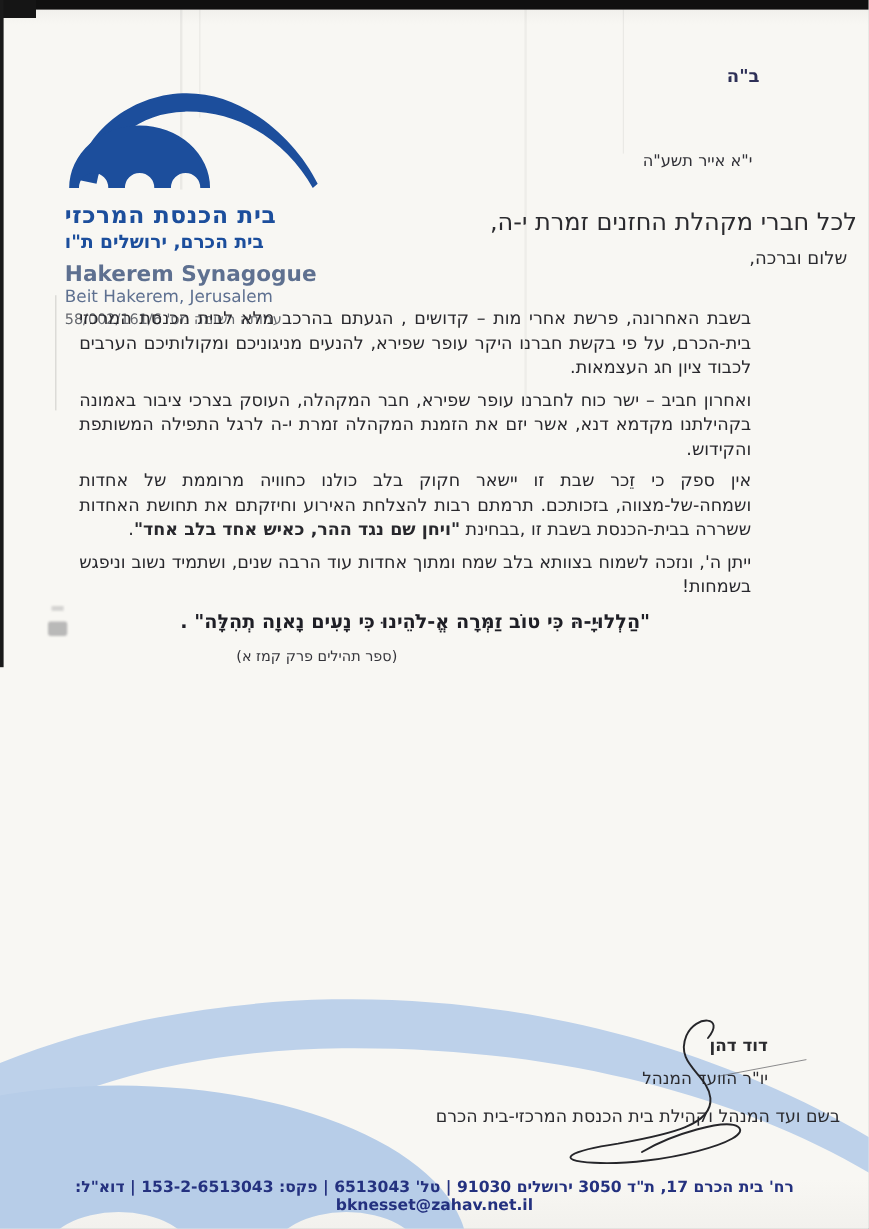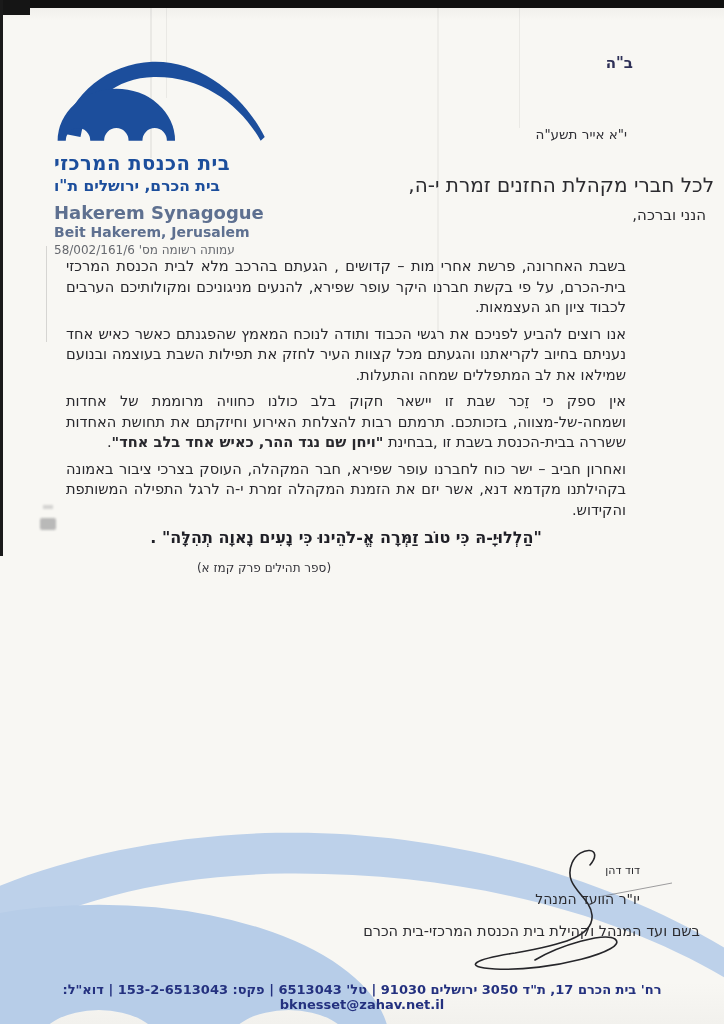--- a/index.html
+++ b/index.html
@@ -19,47 +19,47 @@
   .streak{position:absolute;background:rgba(60,60,60,.07);}
   .s1{left:150px;top:8px;width:2px;height:150px;}
   .s2{left:166px;top:8px;width:1px;height:90px;}
   .s3{left:437px;top:8px;width:2px;height:330px;background:rgba(60,60,60,.05);}
   .s4{left:519px;top:8px;width:1px;height:120px;}
   .s5{left:46px;top:246px;width:1px;height:96px;background:rgba(60,60,60,.18);}
   .smudge{position:absolute;left:40px;top:518px;width:16px;height:12px;background:rgba(70,70,75,.35);filter:blur(1px);border-radius:2px;}
   .smudge2{position:absolute;left:43px;top:505px;width:10px;height:4px;background:rgba(70,70,75,.2);filter:blur(1px);}
 
   
-  .logo{position:absolute;left:54px;top:60px;width:260px;}
+  .logo{position:absolute;left:54px;top:76px;width:260px;}
   .logo-mark{display:block;width:212px;height:86px;margin-left:2px;}
   .logo-heb1{font-size:19.5px;font-weight:bold;color:#1c4e9c;direction:rtl;text-align:left;margin-top:6px;letter-spacing:.5px;}
   .logo-heb2{font-size:15.5px;font-weight:bold;color:#1c4e9c;direction:rtl;text-align:left;margin-top:2px;}
   .logo-eng1{font-size:18px;font-weight:bold;color:#5e7090;margin-top:7px;}
-  .logo-eng2{font-size:14px;font-weight:bold;color:#5e7090;margin-top:1px;}
+  .logo-eng2{font-size:14px;font-weight:normal;color:#5e7090;margin-top:1px;}
   .logo-reg{font-size:12px;color:#66696f;direction:rtl;text-align:left;margin-top:3px;}
 
   
   .bh{position:absolute;top:54px;right:91px;font-size:15px;font-weight:bold;color:#2e3057;direction:rtl;}
   .date{position:absolute;top:126px;right:97px;font-size:13.5px;direction:rtl;color:#303036;}
   .to-line{position:absolute;top:173px;right:10px;font-size:20px;direction:rtl;}
   .greeting{position:absolute;top:206px;right:18px;font-size:15px;direction:rtl;}
 
   
   .body-block{
     position:absolute;top:256px;right:98px;left:66px;
     direction:rtl;text-align:justify;
     font-size:14.6px;line-height:20.5px;color:#28282d;
   }
   .body-block p{margin:0 0 6px 0;}
   .seg-bold{font-weight:bold;}
   .verse{margin-top:8px;text-align:center;font-weight:bold;font-size:16px;color:#1f1f26;direction:rtl;}
   .verse-src{position:relative;left:-82px;margin-top:9px;text-align:center;font-size:12px;color:#34343a;direction:rtl;}
 
   
-  .sig-name{position:absolute;top:864px;right:84px;font-size:11px;font-weight:400;direction:rtl;}
+  .sig-name{position:absolute;top:864px;right:84px;font-size:14px;font-weight:700;direction:rtl;}
   .sig-title{position:absolute;top:891px;right:84px;font-size:14px;direction:rtl;}
   .sig-behalf{position:absolute;top:923px;right:24px;font-size:14.5px;direction:rtl;}
   .sig-scribble{position:absolute;left:440px;top:845px;width:260px;height:135px;}
 
   
   .watermark{position:absolute;left:-200px;top:828px;width:1050px;height:230px;pointer-events:none;}
 
   
   .footer{
     position:absolute;top:982px;left:0;width:724px;
@@ -102,28 +102,28 @@
     <div class="logo-heb1">בית הכנסת המרכזי</div>
     <div class="logo-heb2">בית הכרם, ירושלים ת"ו</div>
     <div class="logo-eng1">Hakerem Synagogue</div>
     <div class="logo-eng2">Beit Hakerem, Jerusalem</div>
     <div class="logo-reg">עמותה רשומה מס' 58/002/161/6</div>
   </div>
 
   <div class="bh">ב"ה</div>
   <div class="date">י"א אייר תשע"ה</div>
   <div class="to-line">לכל חברי מקהלת החזנים זמרת י-ה,</div>
-  <div class="greeting">הנני וברכה,</div>
+  <div class="greeting">שלום וברכה,</div>
 
   <div class="body-block">
 
   <p><span>בשבת האחרונה, פרשת אחרי מות – קדושים , הגעתם בהרכב מלא לבית הכנסת המרכזי בית-הכרם, על פי בקשת חברנו היקר עופר שפירא, להנעים מניגוניכם ומקולותיכם הערבים לכבוד ציון חג העצמאות.</span></p>
-      <p><span>אנו רוצים להביע לפניכם את רגשי הכבוד ותודה לנוכח המאמץ שהפגנתם כאשר כאיש אחד נעניתם בחיוב לקריאתנו והגעתם מכל קצוות העיר לחזק את תפילות השבת בעוצמה ובנועם שמילאו את לב המתפללים שמחה והתעלות.</span></p>
+      <p><span>ואחרון חביב – ישר כוח לחברנו עופר שפירא, חבר המקהלה, העוסק בצרכי ציבור באמונה בקהילתנו מקדמא דנא, אשר יזם את הזמנת המקהלה זמרת י-ה לרגל התפילה המשותפת והקידוש.</span></p>
       <p><span>אין ספק כי זֵכר שבת זו יישאר חקוק בלב כולנו כחוויה מרוממת של אחדות ושמחה-של-מצווה, בזכותכם. תרמתם רבות להצלחת האירוע וחיזקתם את תחושת האחדות ששררה בבית-הכנסת בשבת זו ,בבחינת </span><span class="seg-bold">"ויחן שם נגד ההר, כאיש אחד בלב אחד"</span><span>.</span></p>
-      <p><span>ואחרון חביב – ישר כוח לחברנו עופר שפירא, חבר המקהלה, העוסק בצרכי ציבור באמונה בקהילתנו מקדמא דנא, אשר יזם את הזמנת המקהלה זמרת י-ה לרגל התפילה המשותפת והקידוש.</span></p>
+      <p><span>ייתן ה', ונזכה לשמוח בצוותא בלב שמח ומתוך אחדות עוד הרבה שנים, ושתמיד נשוב וניפגש בשמחות!</span></p>
       <div class="verse">"הַלְלוּיָ-הּ כִּי טוֹב זַמְּרָה אֱ-לֹהֵינוּ כִּי נָעִים נָאוָה תְהִלָּה" .</div>
       <div class="verse-src">(ספר תהילים פרק קמז א)</div>
     </div>
   <div class="body-block" style="top:auto;bottom:auto;position:absolute;"></div>
 
   <div class="sig-name">דוד דהן</div>
   <div class="sig-title">יו"ר הוועד המנהל</div>
   <div class="sig-behalf">בשם ועד המנהל וקהילת בית הכנסת המרכזי-בית הכרם</div>
   <svg class="sig-scribble" viewBox="0 0 260 135" aria-hidden="true">
     <path d="M 150 20 C 165 2 140 0 132 18 C 122 42 150 50 152 70 C 154 92 120 100 75 108 C 35 114 20 122 55 124 C 110 127 190 105 175 94 C 165 87 120 100 95 115" fill="none" stroke="#26262a" stroke-width="1.6" stroke-linecap="round"></path>

